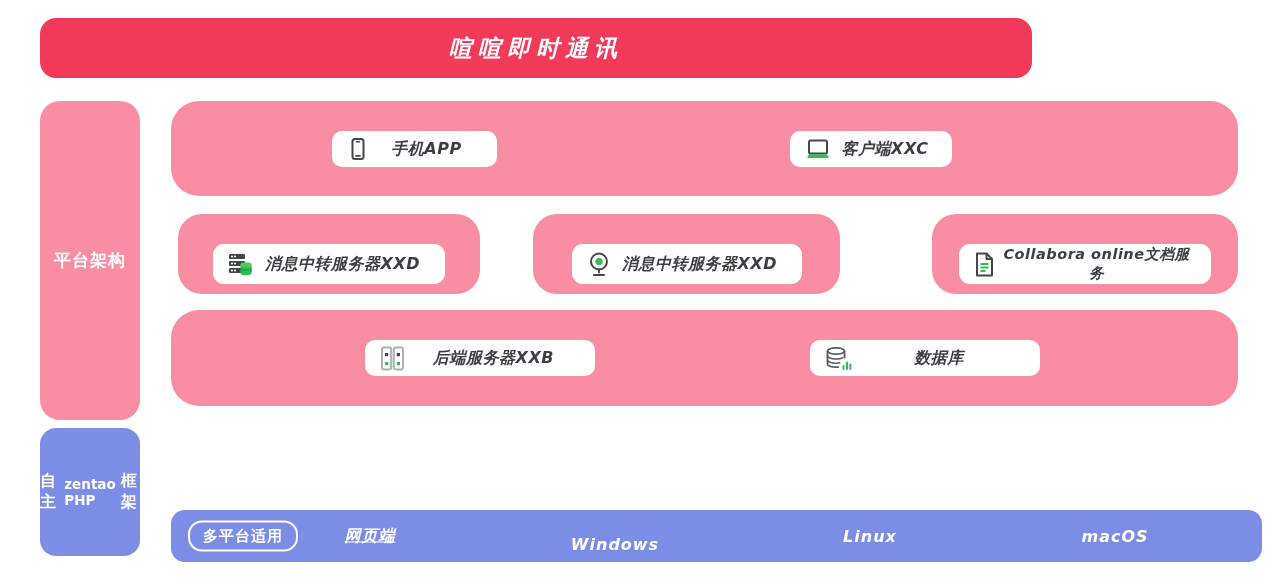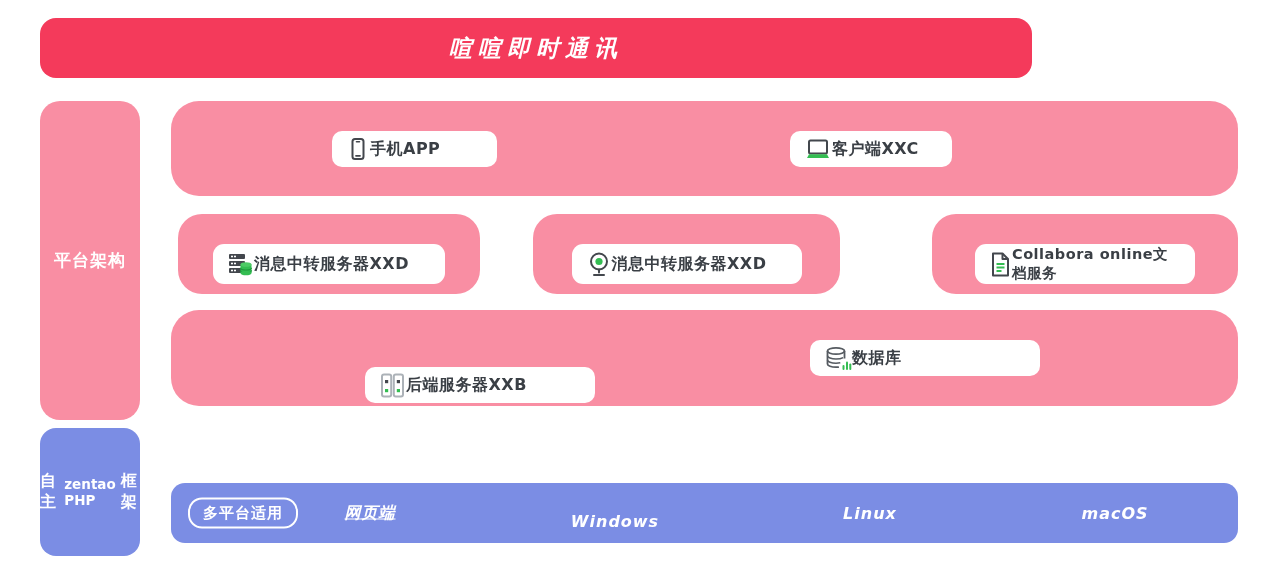--- a/index.html
+++ b/index.html
@@ -30,34 +30,34 @@
   .r2box { position:absolute; top:0; height:80px; background:#F98EA3; border-radius:24px;
            display:flex; align-items:center; justify-content:center; }
   .r2box.b1 { left:7px;  width:302px; }
   .r2box.b2 { left:362px; width:307px; }
   .r2box.b3 { left:761px; width:306px; }
   .row3 { left:171px; top:310px; width:1067px; height:96px; border-radius:28px; }
 
   
   .pill { position:absolute; background:#fff; border-radius:10px; display:flex; align-items:center;
           padding:0 14px; box-sizing:border-box; color:#3A3F45; font-weight:bold; }
-  .pill .txt { flex:1; font-size:16px; letter-spacing:0.5px; }
+  .pill .txt { flex:1; text-align:center; font-size:16px; font-style:italic; letter-spacing:0.5px; }
   .pill .ic { display:flex; align-items:center; }
   .pill-phone   { left:161px; top:30px; width:165px; height:36px; }
   .pill-client  { left:619px; top:30px; width:162px; height:36px; }
   .r2box .pill  { position:static; height:40px; width:auto; border-radius:11px;margin-top:20px; }
   .r2box.b1 .pill { width:232px; } .r2box.b2 .pill { width:230px; }
-  .r2box.b3 .pill { width:220px; } .r2box.b3 .pill .txt { font-size:14.5px; }
-  .pill-backend { left:194px; top:30px; width:230px; height:36px;margin-top:27px; }
+  .r2box.b3 .pill { width:252px; } .r2box.b3 .pill .txt { font-size:14.5px; }
+  .pill-backend { left:194px; top:30px; width:230px; height:36px; }
   .pill-db      { left:639px; top:30px; width:230px; height:36px; }
 
   
   .brow { position:absolute; left:171px; width:1067px; height:51px; background:#7B8DE4;
           border-radius:14px; color:#fff; }
-  .brow.r1 { top:429px; } .brow.r2 { top:483px; height:60px; }
+  .brow.r1 { top:429px; } .brow.r2 { top:510px; height:52px;padding-left:24px; }
   .badge { position:absolute; top:50%; transform:translateY(-50%); border:2px solid #fff;
            border-radius:14px; padding:4px 13px; font-size:15px; font-weight:bold; letter-spacing:1px; }
   .brow.r1 .badge { left:19px; } .brow.r2 .badge { left:17px; }
   .bitem { position:absolute; top:50%; transform:translate(-50%,-50%); font-size:16px;
            font-weight:bold; font-style:italic; letter-spacing:1px; white-space:nowrap; }
 </style>
 </head>
 <body>
 
 <div class="stage">

